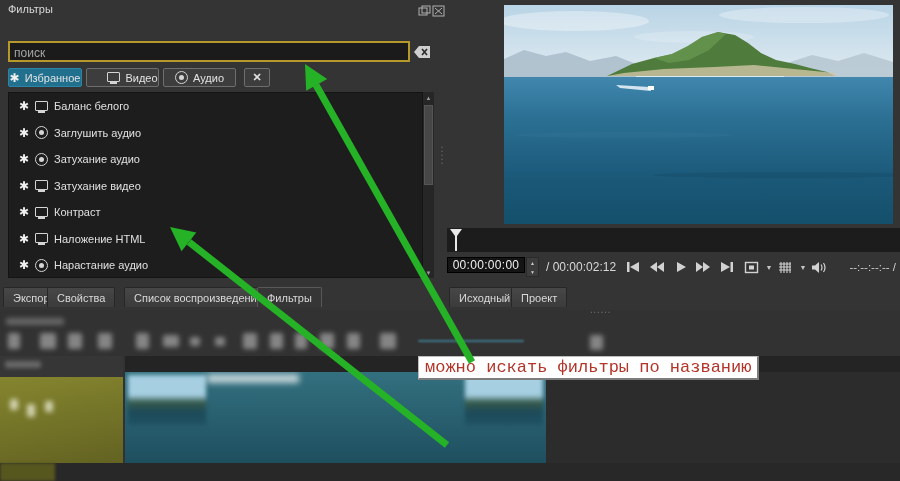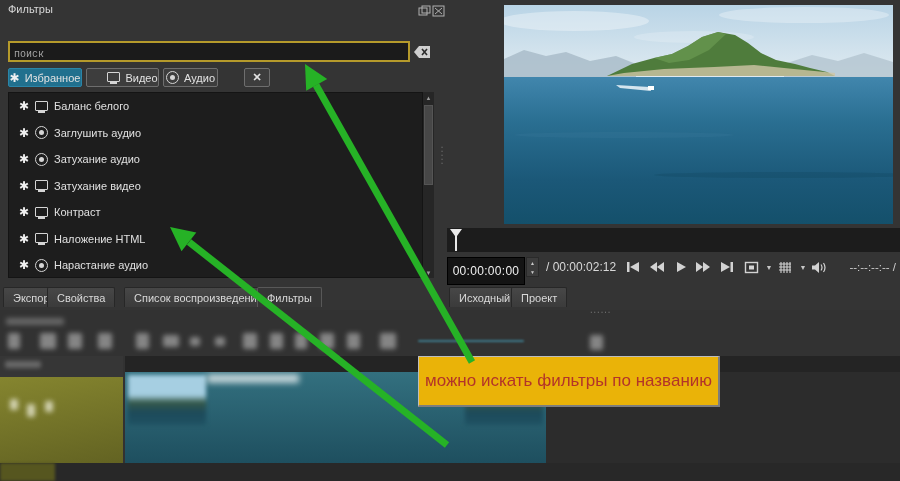--- a/index.html
+++ b/index.html
@@ -9,22 +9,22 @@
 
   
   .panel-title { position:absolute; left:8px; top:3px; font-size:11px; color:#d8d8d8; }
   .win-ico { position:absolute; top:3px; width:13px; height:12px; }
   .clip-bar { position:absolute; left:22px; top:25px; width:404px; height:13px;
               background:#1e7396; color:#fff; font-size:10px; font-weight:bold;
               display:flex; align-items:center; justify-content:center; }
   .search-box { position:absolute; left:8px; top:41px; width:402px; height:21px;
                 background:#1b1b1b; border:2px solid #b59a2b; }
   .search-box input { width:100%; height:100%; background:transparent; border:none;
-                outline:none; color:#cfcfcf; font-size:10px; padding:0 4px;
-                font-family:Liberation Mono, monospace; }
+                outline:none; color:#cfcfcf; font-size:12px; padding:0 4px;
+                font-family:Liberation Sans, sans-serif; }
   .search-box input::placeholder { color:#a5a5a5; opacity:1; }
   .clear-btn { position:absolute; left:413px; top:45px; width:19px; height:14px; }
 
   .ftab { position:absolute; top:68px; height:19px; border:1px solid #6e6e6e;
           border-radius:2px; background:#3d3d3d; color:#e2e2e2; font-size:11px;
           display:flex; align-items:center; justify-content:center; gap:5px; }
   .ftab.sel { background:#21708e; border-color:#2a85a8; }
   .star-glyph { font-size:12px; color:#f0f0f0; line-height:1; }
 
   .ui-icon { position:relative; display:inline-block; width:13px; height:13px; }
@@ -54,21 +54,21 @@
           color:#d9d9d9; font-size:11px; display:flex; align-items:center;
           justify-content:center; padding:0 9px; white-space:nowrap; }
   .btab.active { background:#363636; border-color:#585858; }
 
   
   .video { position:absolute; left:504px; top:5px; width:389px; height:219px;
            background:#111; }
   .scrubber { position:absolute; left:447px; top:228px; width:453px; height:24px;
            background:#1c1c1c; }
   .playhead { position:absolute; left:2px; top:0; }
-  .tc-box { position:absolute; left:447px; top:257px; width:78px; height:28px;
+  .tc-box { position:absolute; left:447px; top:257px; width:78px; height:16px;
            background:#141414; border:1px solid #000; color:#f0f0f0; font-size:12px;
            display:flex; align-items:center; justify-content:center; letter-spacing:.3px; }
   .spin { position:absolute; left:526px; top:257px; width:13px; height:20px;
            background:#3c3c3c; border:1px solid #2a2a2a; display:flex; flex-direction:column; }
   .spin span { flex:1; font-size:5px; color:#c9c9c9; display:flex; align-items:center; justify-content:center; }
   .dur-text { position:absolute; left:546px; top:260px; font-size:12px; color:#d8d8d8; }
   .tr-btn { position:absolute; top:259px; width:18px; height:16px; display:flex;
            align-items:center; justify-content:center; }
   .caret { font-size:7px; color:#c6c6c6; }
   .sel-text { position:absolute; left:828px; top:261px; width:68px; font-size:11.5px;
@@ -91,23 +91,23 @@
            background:rgba(255,255,255,.7); filter:blur(3px); }
   .tl-bottom { position:absolute; left:0; top:153px; width:900px; height:18px; background:#282828; }
   .empty-track { position:absolute; left:546px; top:62px; width:354px; height:91px; background:#2c2c2c; }
 
   .dots-h { position:absolute; left:590px; top:311px; width:22px; height:4px; color:#8d8d8d;
             font-size:8px; letter-spacing:1px; line-height:3px; overflow:hidden; }
   .dots-v { position:absolute; left:439px; top:146px; width:6px; height:22px; color:#8d8d8d;
             font-size:8px; line-height:4px; text-align:center; overflow:hidden; }
 
   
-  .note { position:absolute; background:#eab308; border:1px solid #bdbdbd;
+  .note { position:absolute; background:#ffffff; border:1px solid #bdbdbd;
           border-right:2px solid #7d7d7d; border-bottom:2px solid #7d7d7d;
-          color:#b33429; font-size:17px; padding:14px 6px; white-space:nowrap; z-index:40; }
+          color:#b33429; font-size:17px; padding:1px 6px; white-space:nowrap; z-index:40;font-family:Liberation Mono, monospace; }
   .arrows { position:absolute; left:0; top:0; width:900px; height:481px;
           pointer-events:none; z-index:50; }
 </style>
 </head>
 <body>
 
 <div class="app">
 
   <div class="panel-title">Фильтры</div>
 
@@ -136,21 +136,21 @@
   </span>
 
   <div class="ftab sel" style="left:8px; width:74px;">
     <span class="star-glyph">✱</span>
     <span>Избранное</span>
   </div>
   <div class="ftab" style="left:86px; width:73px;padding-left:20px;">
     <span class="ui-icon" data-type="video"></span>
     <span>Видео</span>
   </div>
-  <div class="ftab" style="left:163px; width:55px;">
+  <div class="ftab" style="left:163px; width:73px;">
     <span class="ui-icon" data-type="audio"></span>
     <span>Аудио</span>
   </div>
   <div class="ftab" style="left:244px; width:26px; font-weight:bold;">
     <span>✕</span>
   </div>
 
   <div class="flist">
     <div class="fitem">
       <span class="star-glyph">✱</span>

